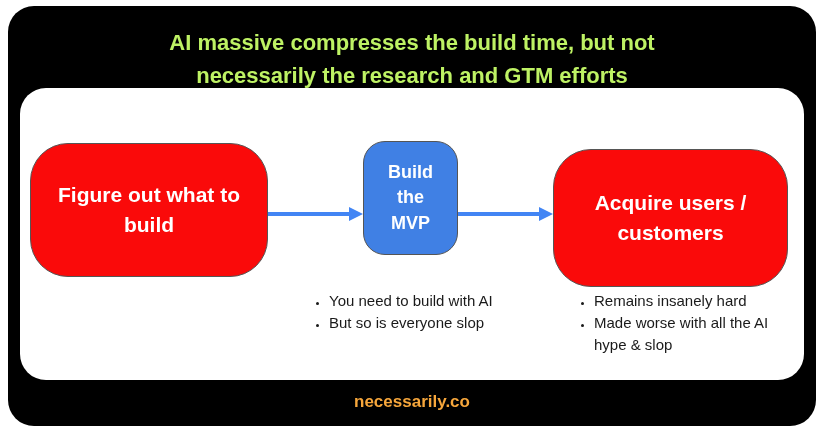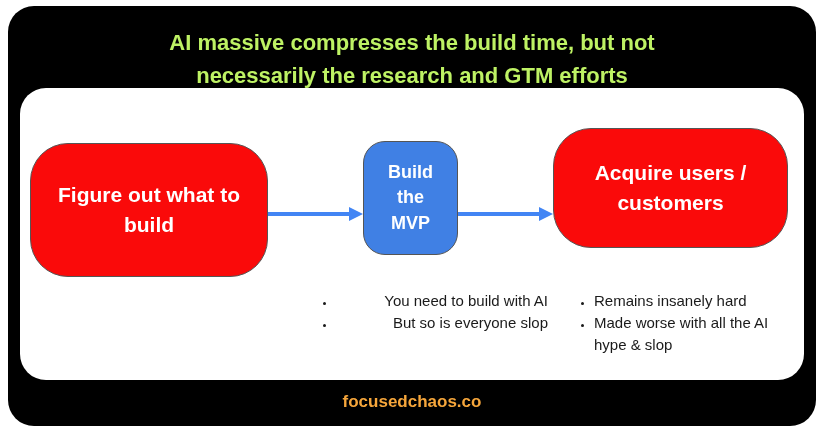--- a/index.html
+++ b/index.html
@@ -62,21 +62,21 @@
   .node-blue{
     background:var(--box-blue);
     border-radius:22px;
     font-size:18px;
     line-height:1.4;
   }
   .node-1{left:10px;top:55px;width:238px;height:134px;}
   .node-1 .node-label{max-width:190px;}
   .node-2{left:343px;top:53px;width:95px;height:114px;}
   .node-2 .node-label{max-width:58px;}
-  .node-3{left:533px;top:40px;width:235px;height:120px;}
+  .node-3{left:533px;top:61px;width:235px;height:138px;}
   .node-3 .node-label{max-width:190px;}
   .arrow{
     position:absolute;
     top:119px;
     height:14px;
   }
   .arrow .shaft{
     position:absolute;
     left:0;top:5px;
     height:4px;
@@ -97,21 +97,21 @@
     position:absolute;
     top:202px;
     list-style:disc;
     padding-left:18px;
     color:#1a1a1a;
     font-size:15px;
     line-height:22px;
   }
   .notes li::marker{font-size:11px;}
   .notes-1{left:46px;width:220px;}
-  .notes-2{left:298px;width:230px;text-align:right;}
+  .notes-2{left:291px;width:230px;}
   .notes-3{left:556px;width:208px;}
   .footer{
     position:absolute;
     left:0;right:0;bottom:14px;
     text-align:center;
     color:var(--brand-orange);
     font-size:17px;
     font-weight:bold;
   }
 </style>
@@ -151,14 +151,14 @@
       <li>But so is everyone slop</li>
     </ul>
 
     <ul class="notes notes-3">
       <li>Remains insanely hard</li>
       <li>Made worse with all the AI hype &amp; slop</li>
     </ul>
 
   </div>
 
-  <div class="footer">focusedchaos.co</div>
+  <div class="footer">necessarily.co</div>
 </div>
 
 </body></html>

